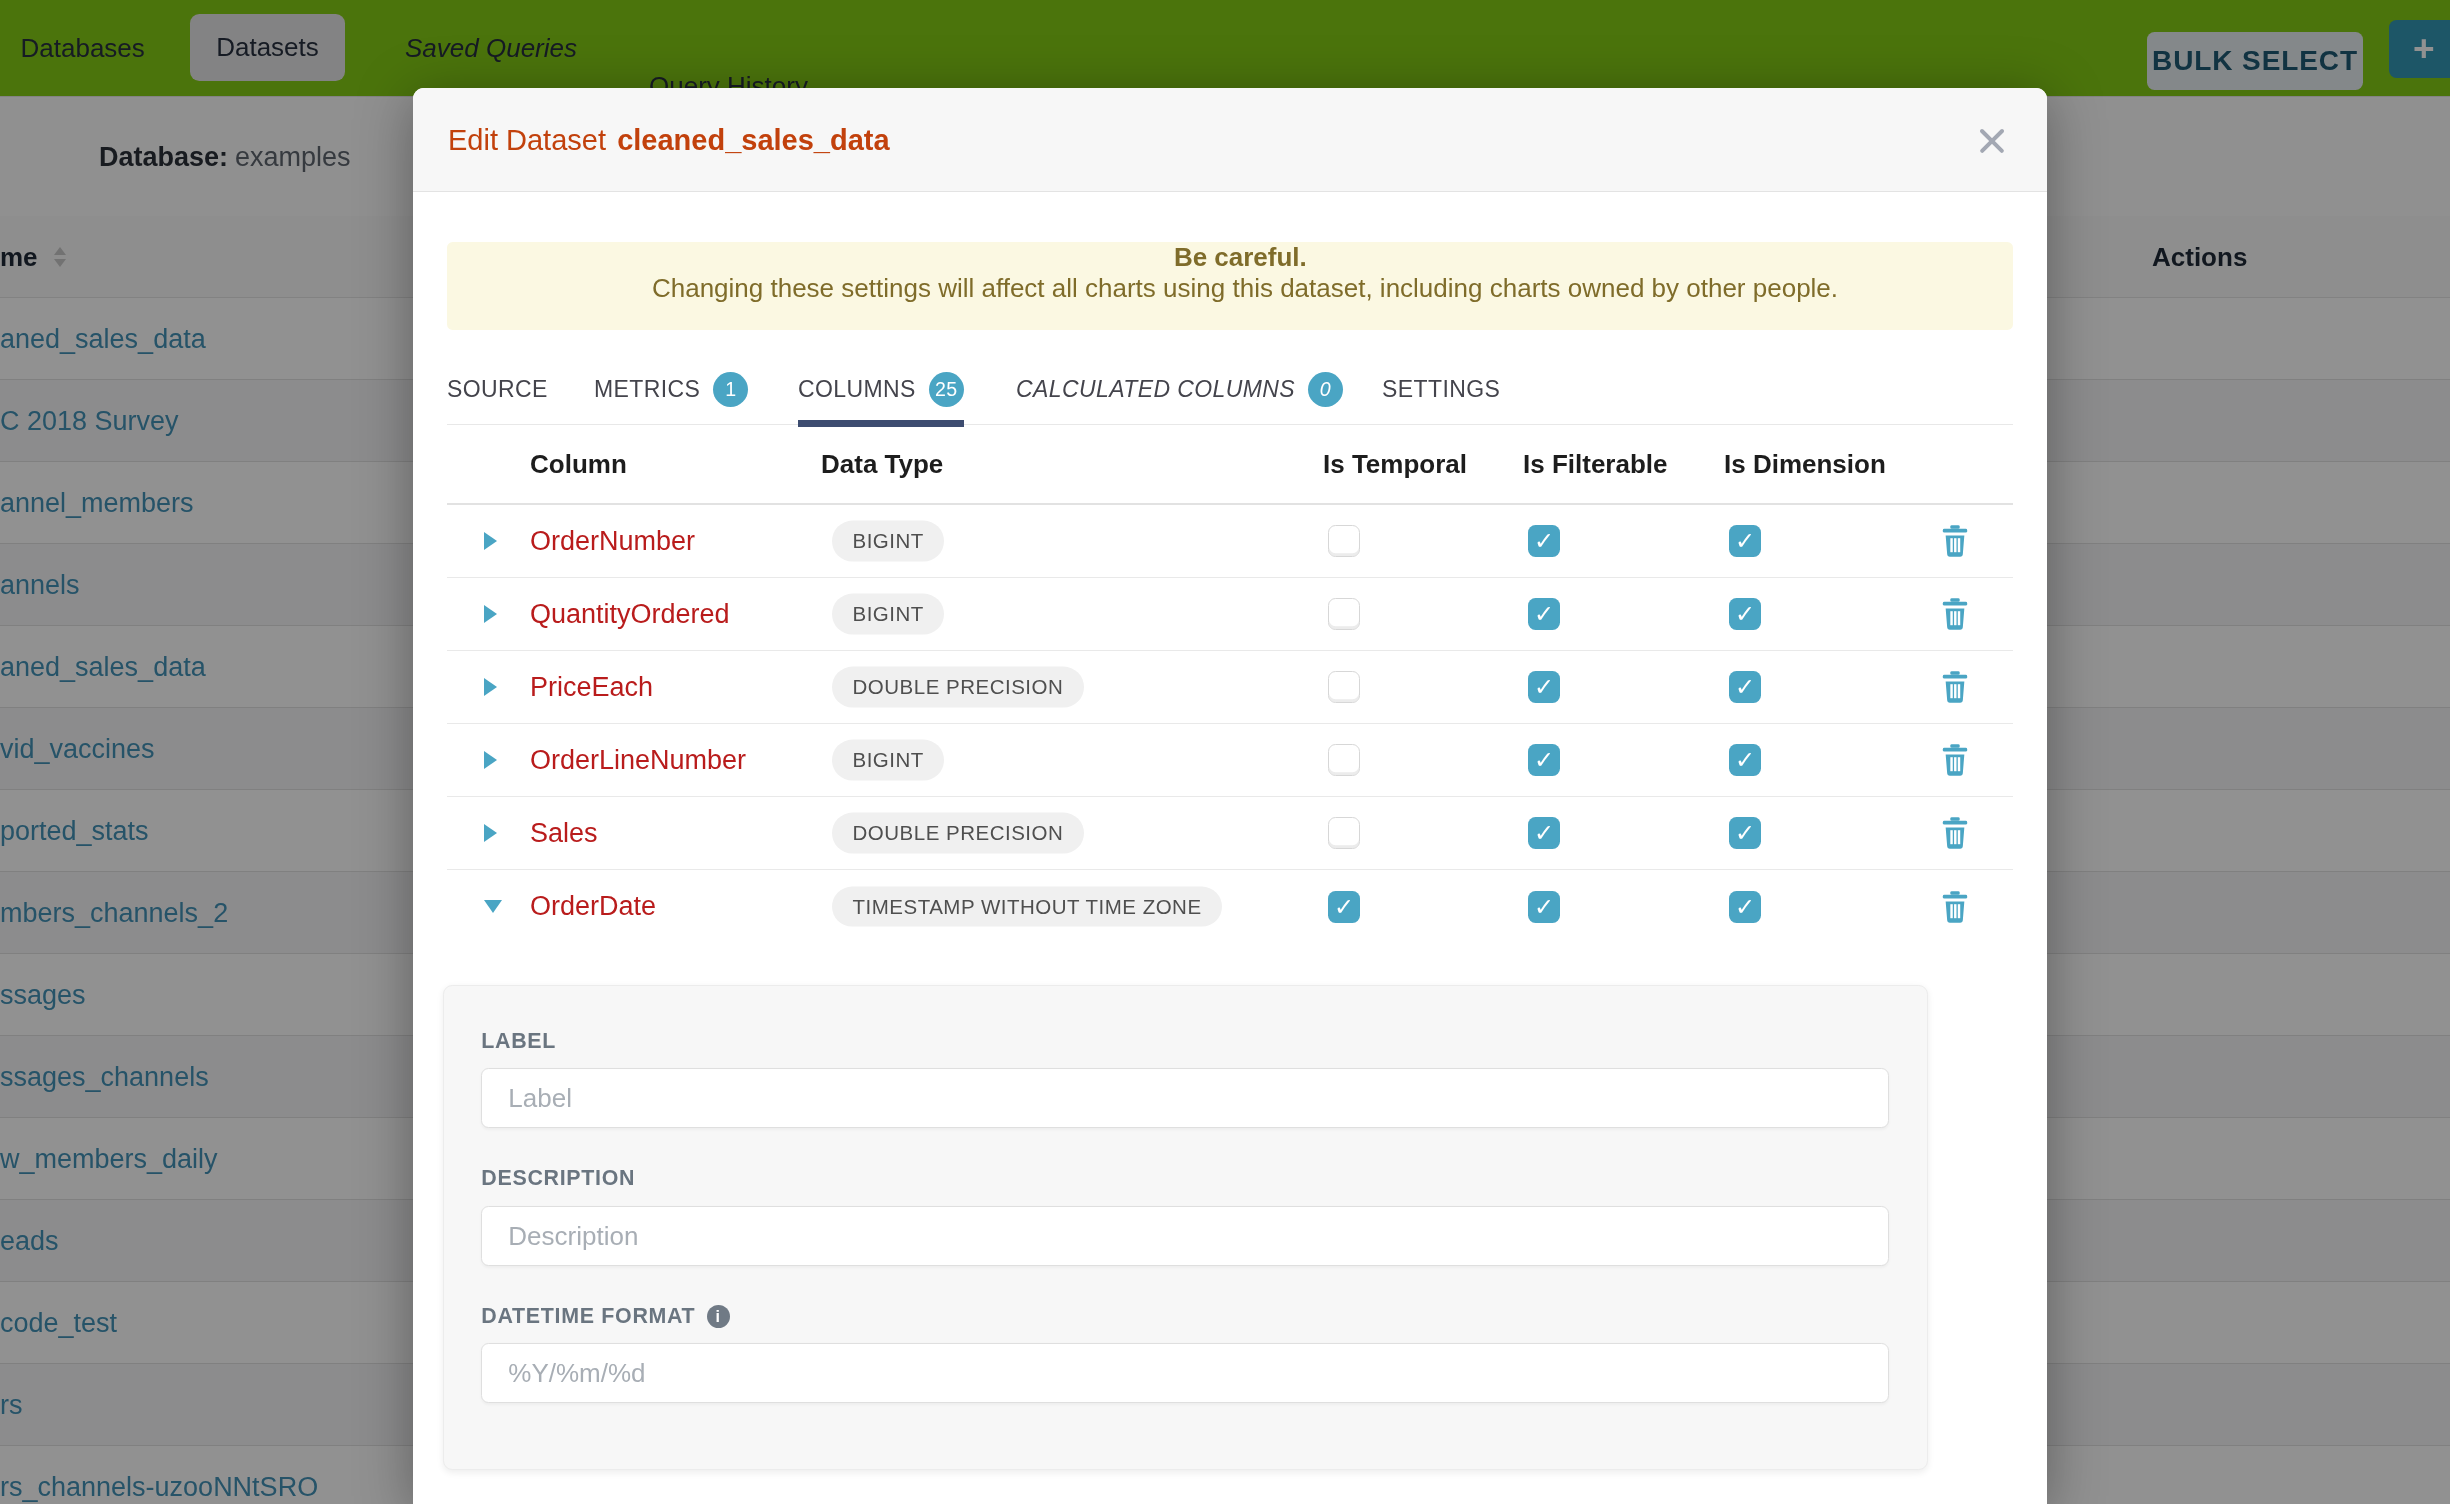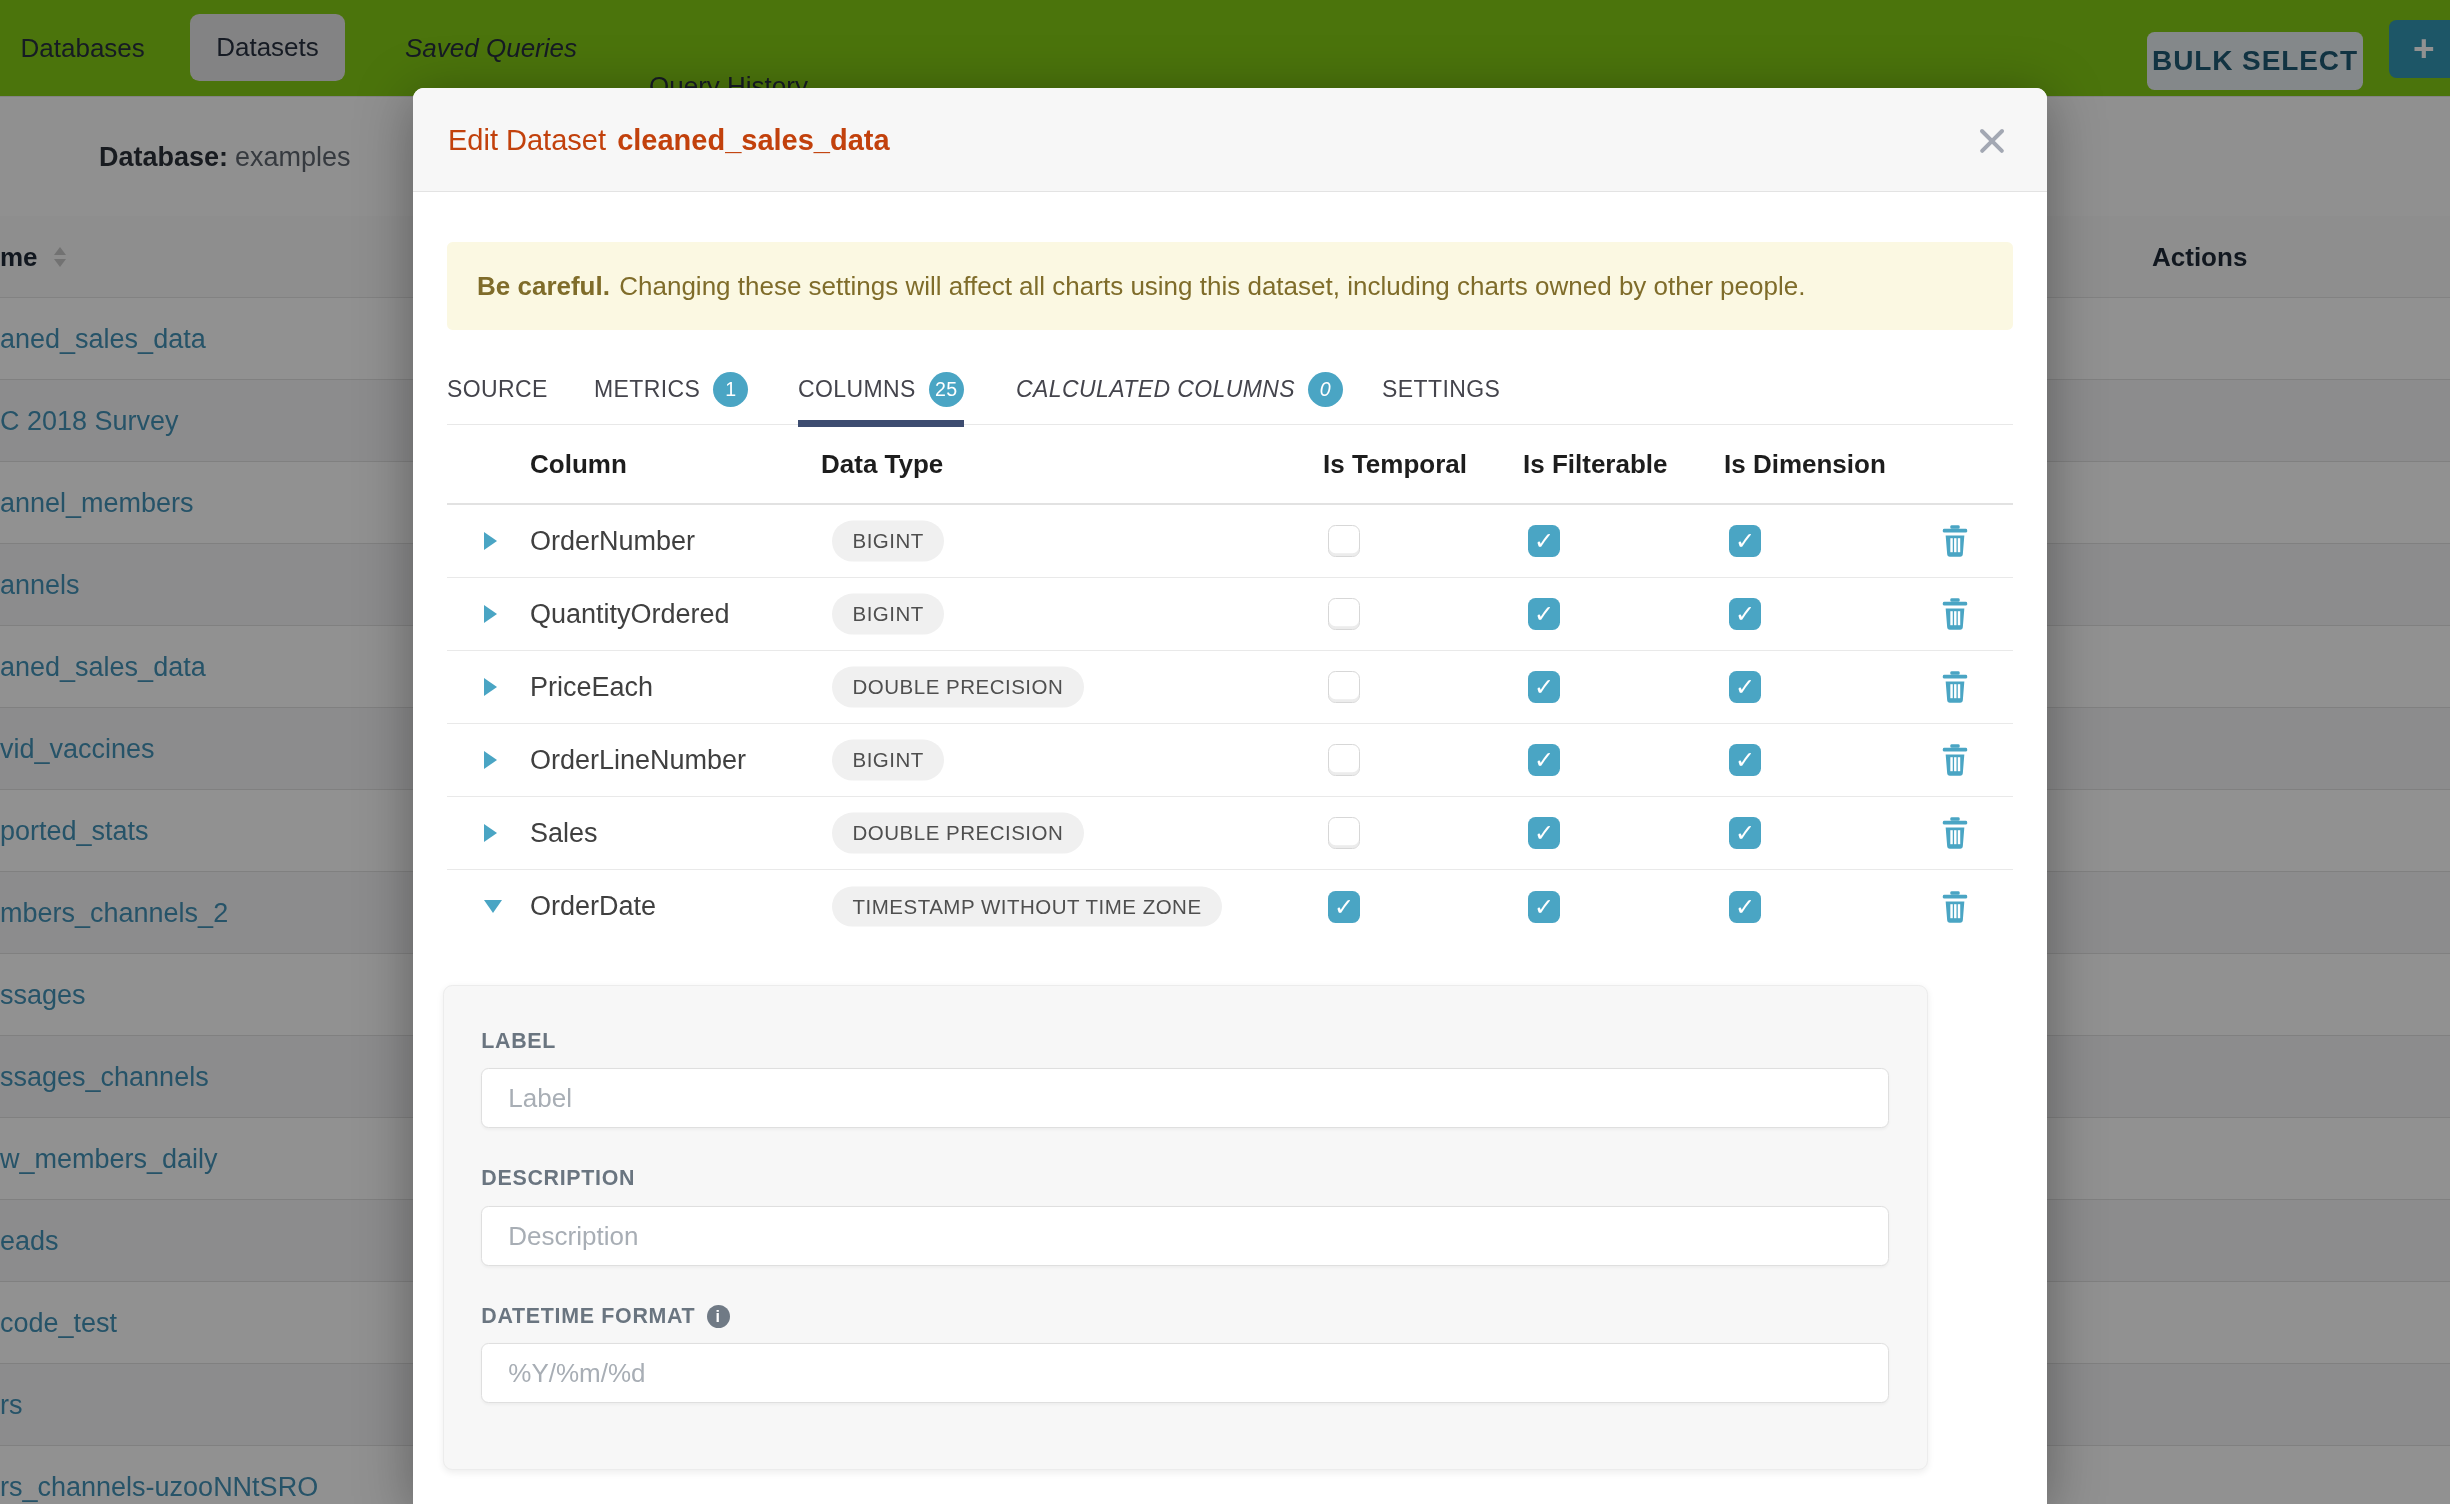--- a/index.html
+++ b/index.html
@@ -48,41 +48,41 @@
   .modal-header { position:relative; height:104px; background:#f7f7f7; border-bottom:0.9px solid #e3e3e3; }
   .modal-title { position:absolute; left:35px; top:0; height:104px; display:flex; align-items:center; font-size:29px; color:#c2410c; }
   .modal-title b { font-weight:bold; margin-left:11.2px; }
   .close-x { position:absolute; right:39px; top:37px; width:32px; height:32px; cursor:pointer; }
   .close-x i { position:absolute; left:0; top:14px; width:32px; height:3.7px; background:#a3a8b3; border-radius:1.9px; }
   .close-x i.a { transform:rotate(45deg); }
   .close-x i.b { transform:rotate(-45deg); }
 
   .modal-body { position:relative; padding:0 34px; }
 
-  .banner { margin-top:50px; height:88px; background:#fbf8e2; border-radius:5.6px; display:flex; align-items:center; padding-left:30px; font-size:26px; color:#7f6c2a; }
+  .banner { margin-top:50px; height:88px; background:#fbf8e2; border-radius:5.6px; display:flex; align-items:center; padding-left:30px; font-size:26px; color:#7f6c2a;flex-direction:column; }
   .banner b { font-weight:bold; margin-right:9.3px; }
 
   .tabs { position:relative; margin-top:24px; height:71px; border-bottom:1.9px solid #e8e8e8; }
   .tab { position:absolute; top:0; height:71px; display:flex; align-items:center; font-size:23px; letter-spacing:0.4px; color:#44444c; cursor:pointer; }
   .tab .badge { margin-left:13px; min-width:35px; height:35px; padding:0 5.6px; border-radius:17.7px; background:#4aa5c4; color:#fff; font-size:19.6px; display:flex; align-items:center; justify-content:center; }
   .tab.active::after { content:""; position:absolute; left:0; right:0; bottom:-1.9px; height:6.5px; background:#3d4c70; }
   .tab.t0 { left:0; } .tab.t1 { left:147px; } .tab.t2 { left:351px; } .tab.t3 { left:569px;font-style:italic; } .tab.t4 { left:935px; }
 
   .cols-table { position:relative; margin-top:0; }
   .crow { position:relative; height:73px; }
   .crow.hdr { height:80px; border-bottom:2.8px solid #e2e2e2; }
   .crow.bordered { border-bottom:0.9px solid #e9e9e9; }
   .crow .h { position:absolute; top:0; height:100%; display:flex; align-items:center; font-size:26px; font-weight:bold; color:#1d1d1d; }
   .h.h-col { left:83px; } .h.h-type { left:374px; } .h.h-temp { left:876px; } .h.h-filt { left:1076px; } .h.h-dim { left:1277px; }
 
   .caret { position:absolute; left:37px; top:50%; cursor:pointer; }
   .caret.right { margin-top:-9.3px; width:0; height:0; border-top:9.3px solid transparent; border-bottom:9.3px solid transparent; border-left:13px solid #4aa5c4; }
   .caret.down { margin-top:-6.5px; width:0; height:0; border-left:9.3px solid transparent; border-right:9.3px solid transparent; border-top:13px solid #4aa5c4; }
 
-  .cname { position:absolute; left:83px; top:0; height:100%; display:flex; align-items:center; font-size:27px; color:#404040; }
+  .cname { position:absolute; left:83px; top:0; height:100%; display:flex; align-items:center; font-size:27px; color:#b91c1c; }
   .pill { position:absolute; left:385px; top:50%; transform:translateY(-50%); background:#f0f0f0; border-radius:931px; padding:8.4px 20.5px; font-size:20.5px; letter-spacing:0.5px; color:#4f4f4f; white-space:nowrap; }
 
   .cb { position:absolute; top:50%; margin-top:-16px; width:32px; height:32px; border-radius:7.5px; cursor:pointer; }
   .cb.unchecked { background:#fff; border:1.9px solid #d7d7d7; box-shadow:inset 0 -2.8px 0 #ececec; }
   .cb.checked { background:#4aa5c4; }
   .cb.checked::after { content:"✓"; position:absolute; inset:0; display:flex; align-items:center; justify-content:center; color:#fff; font-size:24px; font-weight:bold; }
   .cb.c-temp { left:881px; } .cb.c-filt { left:1081px; } .cb.c-dim { left:1282px; }
 
   .trash { position:absolute; left:1494px; top:50%; margin-top:-16px; width:28px; height:32px; cursor:pointer; }
 

